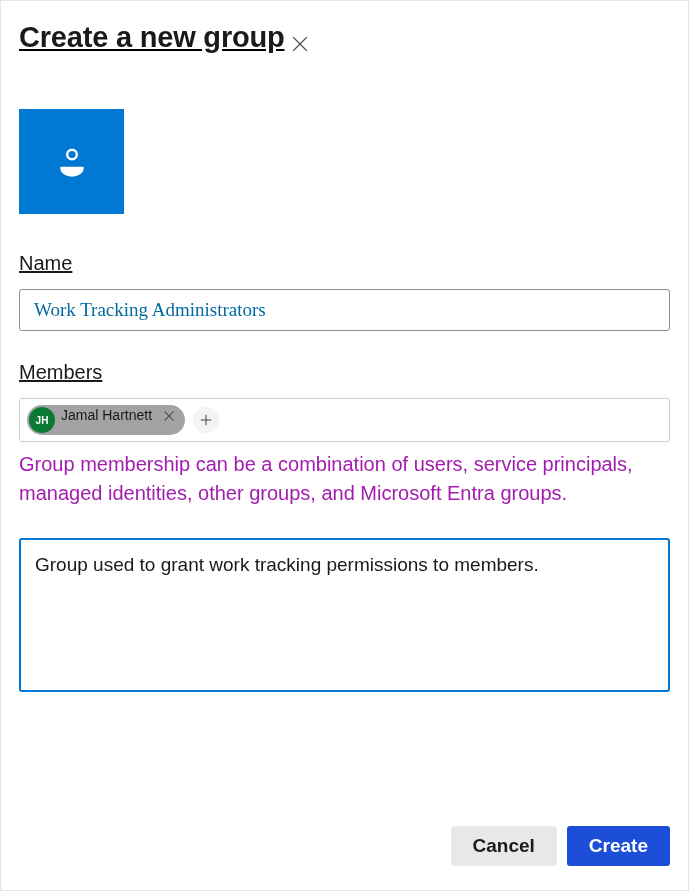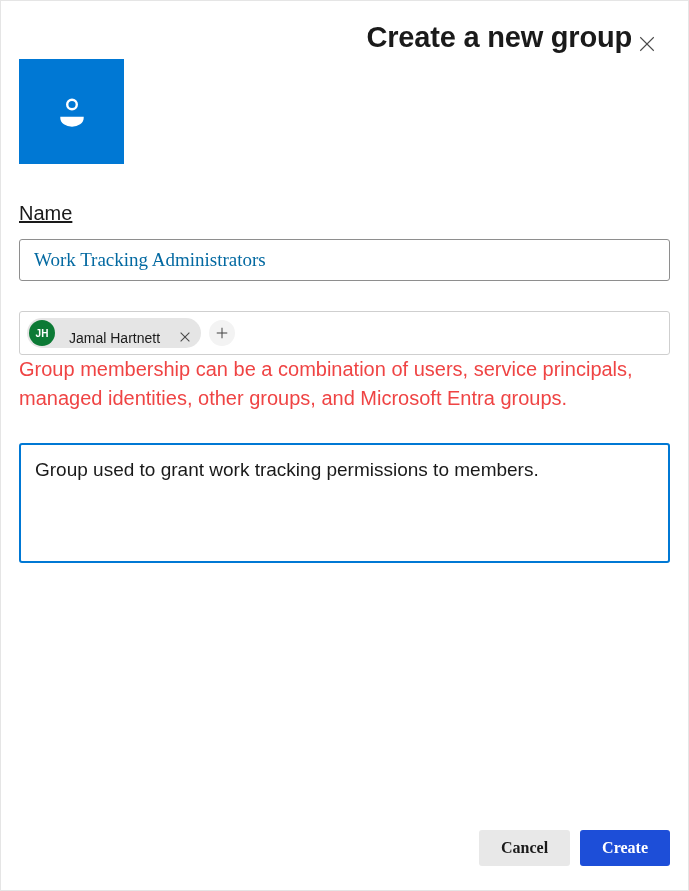--- a/index.html
+++ b/index.html
@@ -12,22 +12,24 @@
       border: 1px solid #e5e5e5;
     }
     .dialog {
       padding: 20px 18px;
       height: 100%;
       display: flex;
       flex-direction: column;
     }
     .header {
       display: flex;
-      justify-content: flex-end;
+      justify-content: flex-start;
       align-items: flex-start;
+      margin-bottom: 50px;
+      text-decoration: underline;
     }
     .title {
       font-size: 29px;
       font-weight: 600;
       color: #1a1a1a;
       letter-spacing: -0.2px;
     }
     .close-btn {
       background: none;
       border: none;
@@ -72,25 +74,25 @@
       width: 100%;
       border: 1px solid #cfcfcf;
       border-radius: 3px;
       padding: 6px 7px;
       display: flex;
       align-items: center;
       gap: 8px;
     }
     .member-chip {
       display: flex;
-      align-items: flex-end;
-      background: #e5e5e5;
+      align-items: flex-start;
+      background: #a3a3a3;
       border-radius: 16px;
       padding: 2px 7px 2px 2px;
-      gap: 14px;
+      gap: 6px;
     }
     .chip-avatar {
       width: 26px;
       height: 26px;
       border-radius: 50%;
       background: #0c7a35;
       display: flex;
       align-items: center;
       justify-content: center;
       color: #fff;
@@ -117,49 +119,50 @@
       background: #f3f3f3;
       border: none;
       display: flex;
       align-items: center;
       justify-content: center;
       cursor: pointer;
     }
     .add-member-btn svg { width: 14px; height: 14px; }
     .help-text {
       font-size: 20px;
-      color: #ef4444;
+      color: #a21caf;
+      margin-top: 8px;
       line-height: 1.45;
     }
     .textarea-input {
       width: 100%;
       padding: 12px 14px;
       font-size: 19px;
       border: 2px solid #0078d4;
       border-radius: 3px;
       font-family: inherit;
       color: #1a1a1a;
       outline: none;
       resize: none;
-      height: 120px;
+      height: 154px;
       line-height: 1.4;
     }
     .footer {
       margin-top: auto;
       display: flex;
       justify-content: flex-end;
       gap: 10px;
       padding-bottom: 4px;
     }
     .btn {
       padding: 9px 22px;
-      font-size: 16px;
-      border: none;
-      border-radius: 3px;
-      font-family: Liberation Serif, serif;
+      font-size: 19px;
+      border: none;
+      border-radius: 3px;
+      font-family: Liberation Sans, sans-serif;
       cursor: pointer;
       font-weight: 600;
     }
     .btn-secondary {
       background: #e8e8e8;
       color: #1a1a1a;
     }
     .btn-primary {
       background: #1d4ed8;
       color: #ffffff;
@@ -186,20 +189,21 @@
       <path d="M5 16 a7 5 0 0 0 14 0 Z" fill="#ffffff" stroke="#ffffff"></path>
     </svg>
   </div>
 
   <div class="field-group">
     <div class="field-label">Name</div>
     <input class="text-input" type="text" value="Work Tracking Administrators" style="">
   </div>
 
   <div class="field-group">
+    <div class="field-label">Members</div>
     <div class="members-box">
       <div class="member-chip">
         <div class="chip-avatar">JH</div>
         <span class="chip-name">Jamal Hartnett</span>
         <button class="chip-remove">
           <svg viewBox="0 0 16 16" fill="none" stroke="#4a4a4a" stroke-width="1.2">
             <line x1="3" y1="3" x2="13" y2="13"></line>
             <line x1="13" y1="3" x2="3" y2="13"></line>
           </svg>
         </button>

